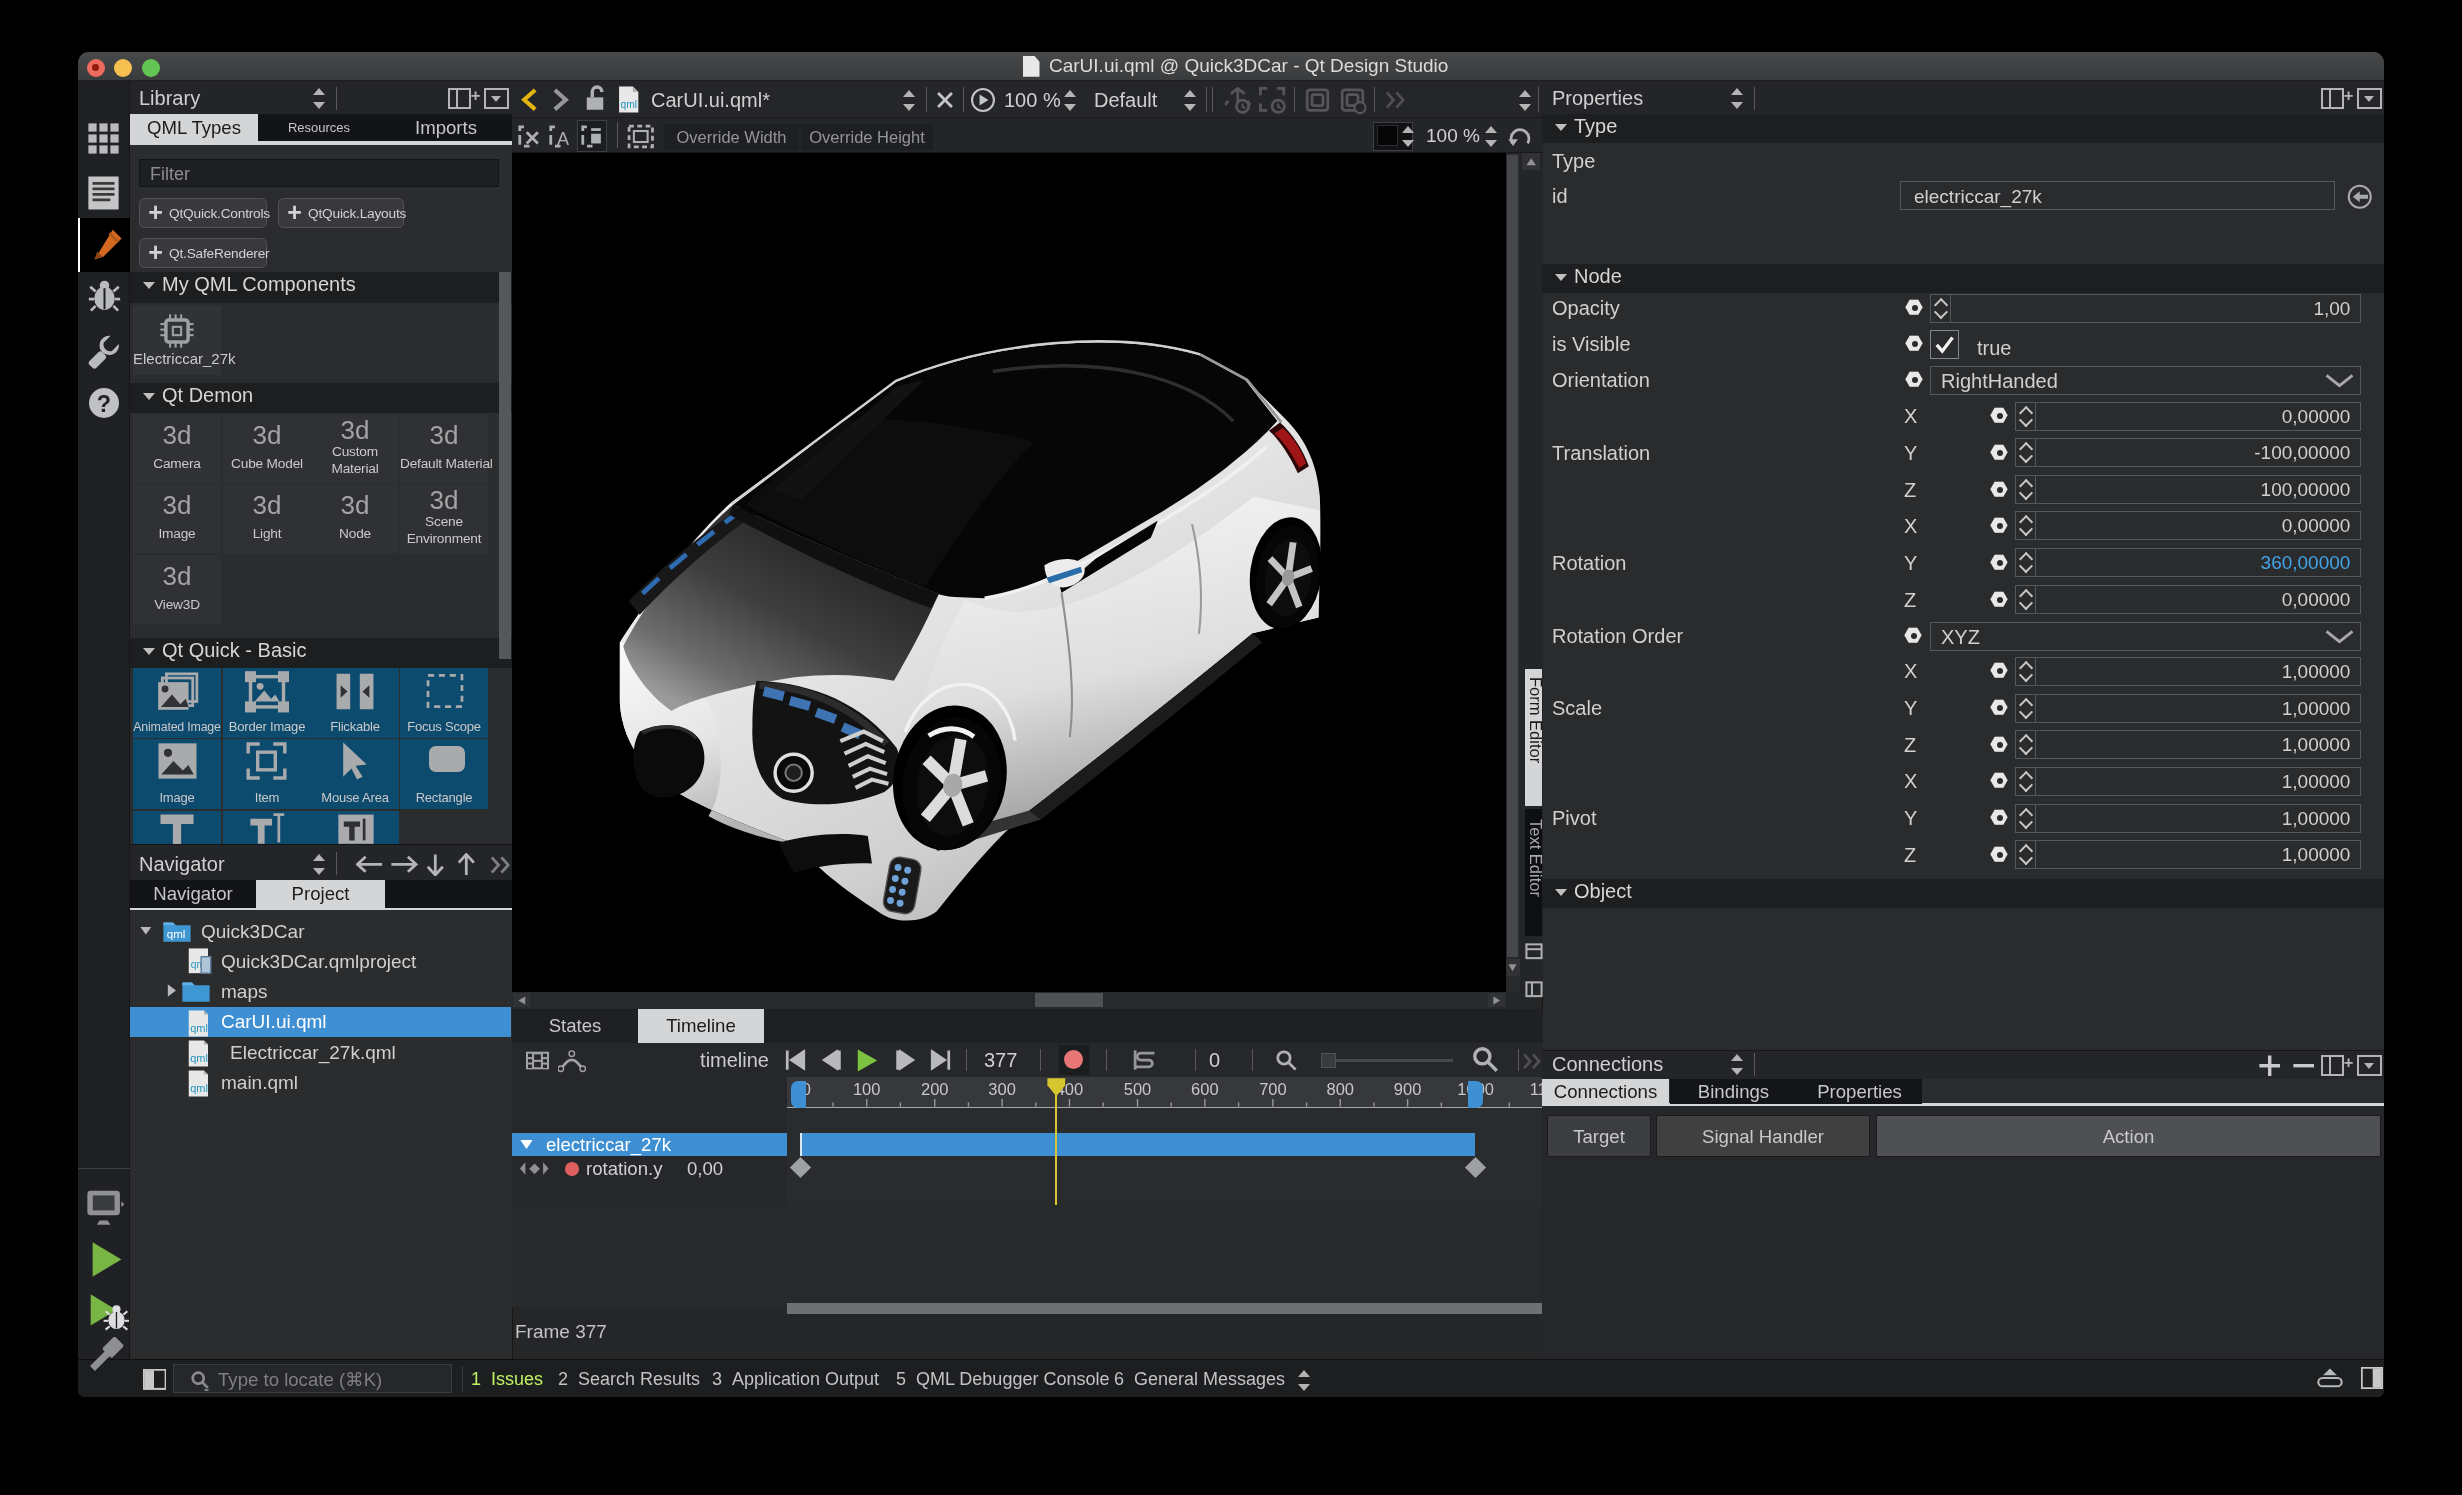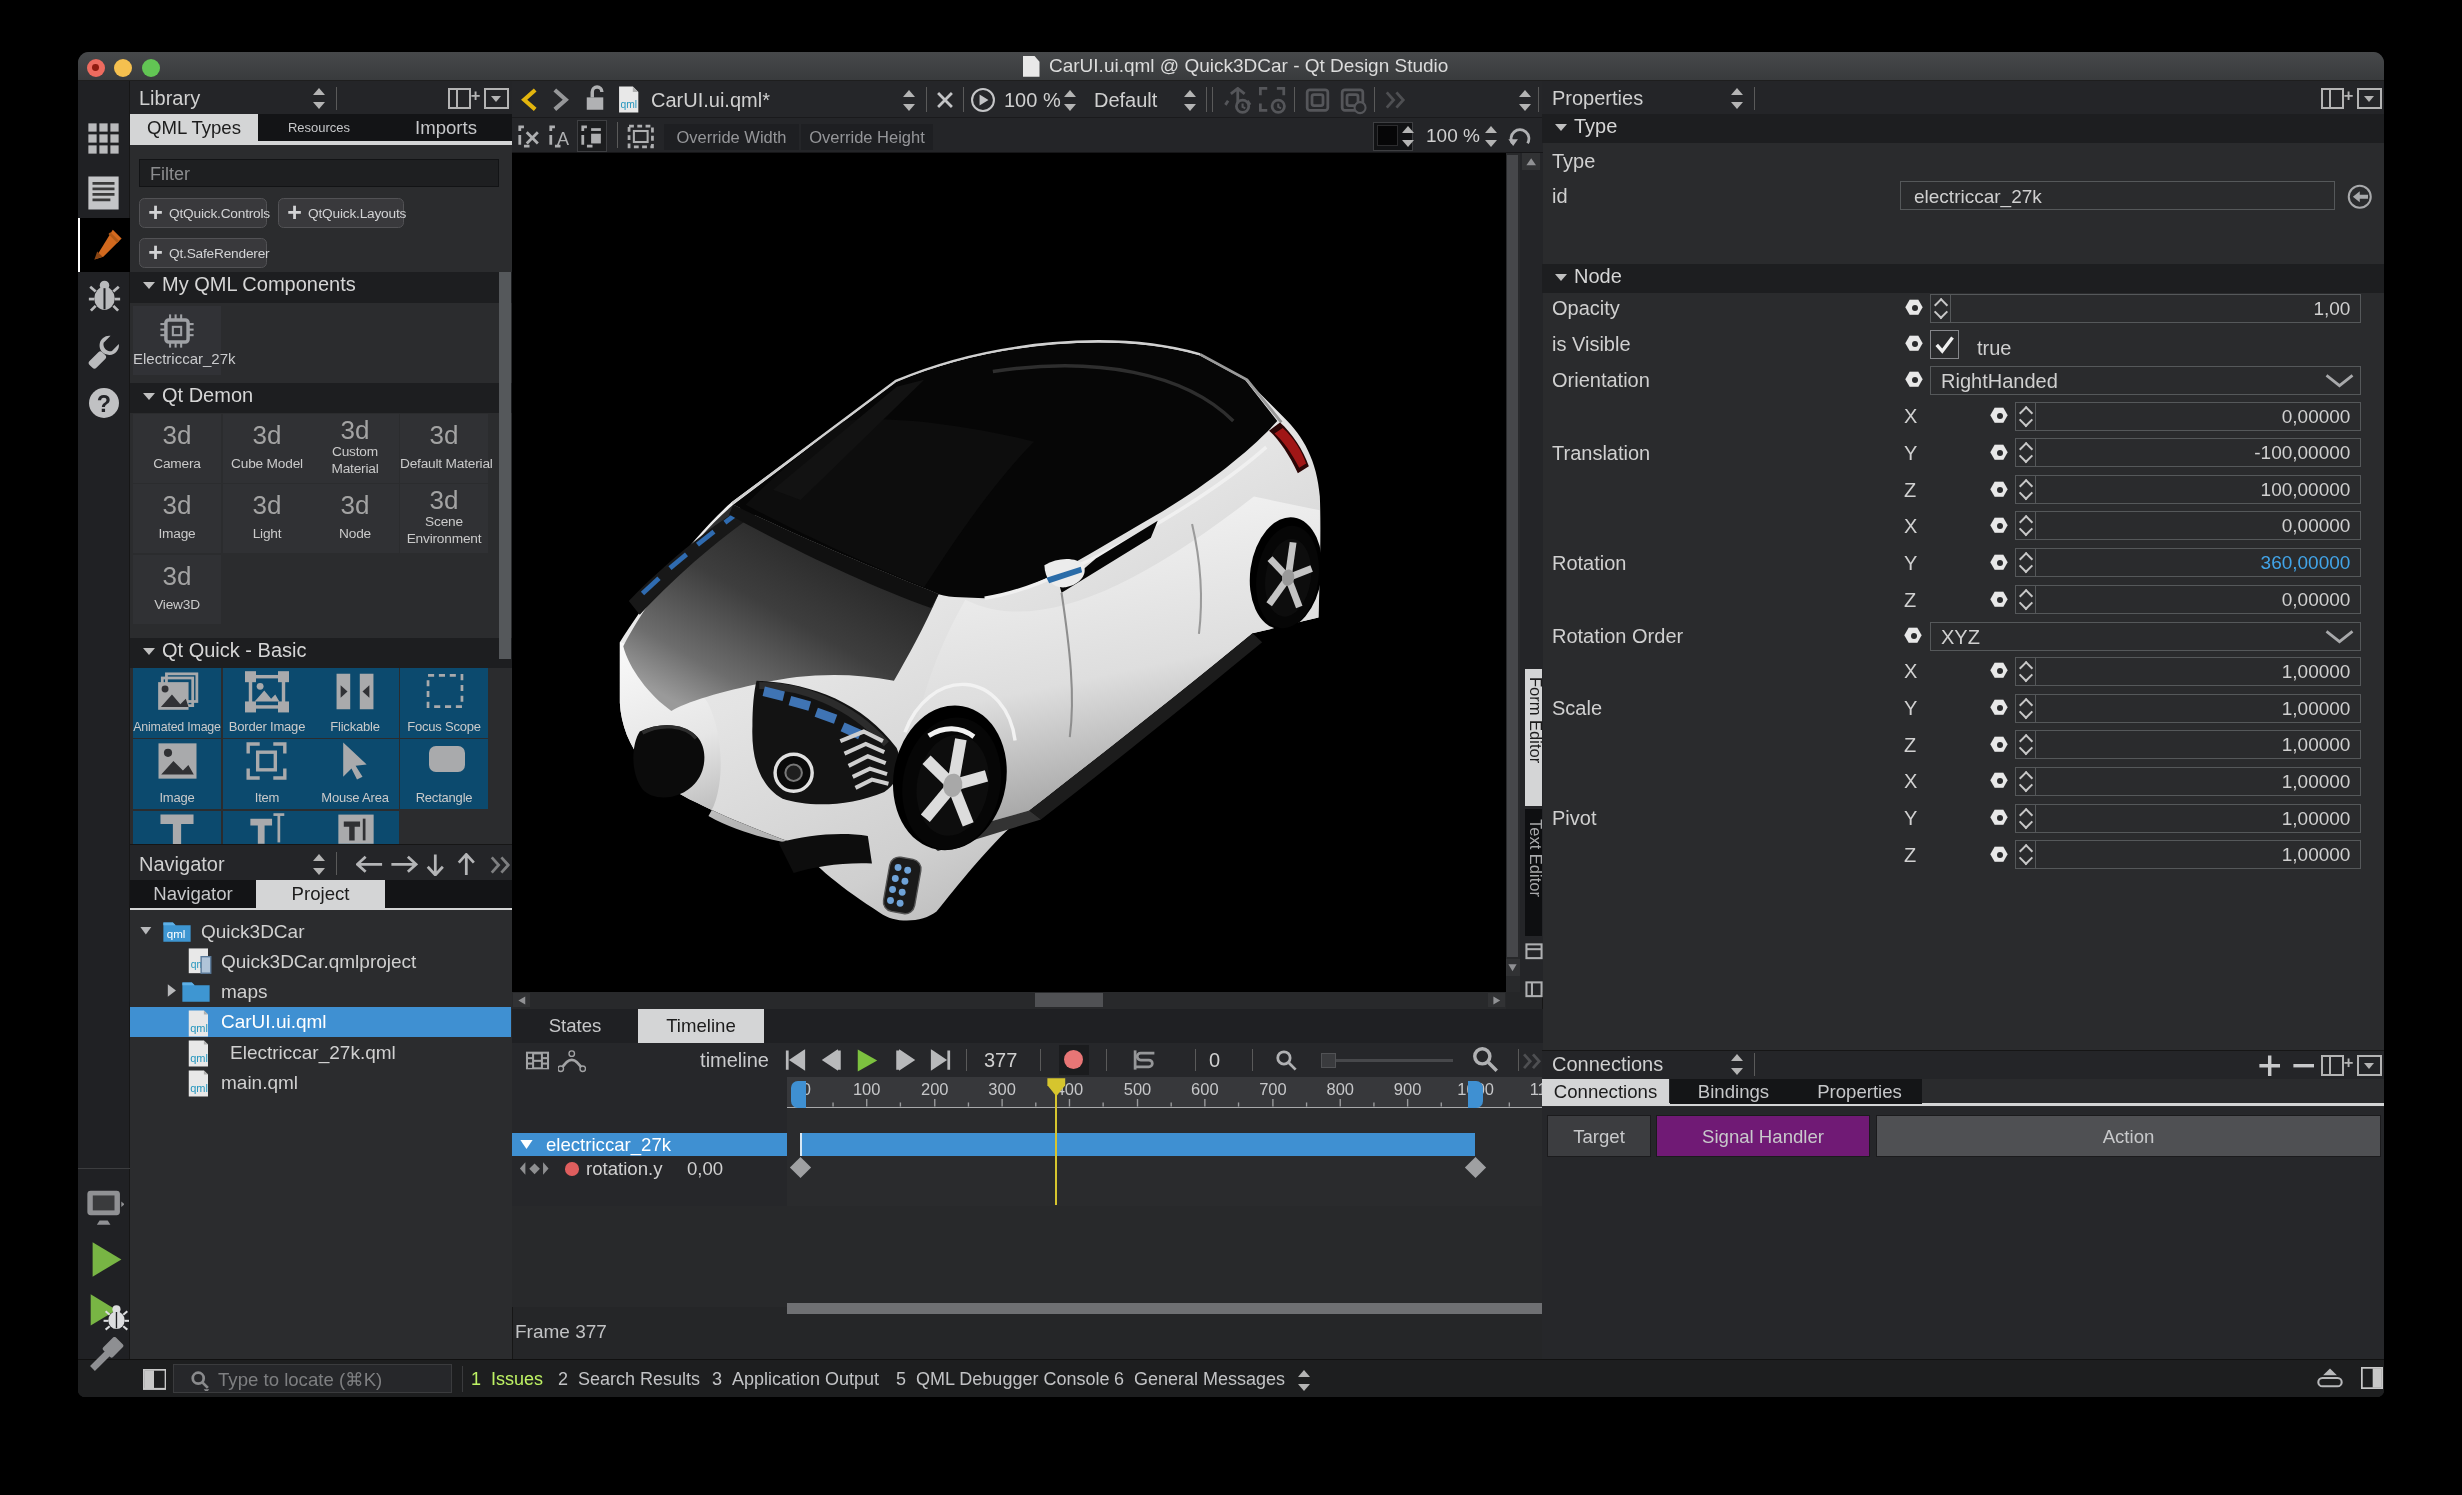--- a/index.html
+++ b/index.html
@@ -941,41 +941,44 @@
 <div class="spin" style="left:2015px;top:804px;height:29px;"></div>
 <div class="inp" style="left:2035px;top:804px;width:326px;height:29px;">
       <span>1,00000</span>
     </div>
 <div class="xyz" style="left:1904px;top:844px;">Z</div>
     <div class="hex" style="left:1990px;top:844px;"></div>
 <div class="spin" style="left:2015px;top:840px;height:29px;"></div>
 <div class="inp" style="left:2035px;top:840px;width:326px;height:29px;">
       <span>1,00000</span>
     </div>
+<div class="a sechead" style="left:1542px;top:879px;width:842px;height:29px;">
+      <span>Object</span>
+    </div>
 
 <div class="a" style="left:1542px;top:1050px;width:842px;height:29px;background:#242528;border-top:0.7px solid #161616;"></div>
 <div class="tx" style="left:1552px;top:1053px;font-size:20px;">Connections</div>
 <div class="ud" style="left:1729px;top:1053px;"></div>
 <div class="vsep" style="left:1754px;top:1053px;height:23.4px;"></div>
 <svg class="a" style="left:2258px;top:1054px;" width="23.4" height="23.4" viewBox="0 0 34 34">
       <path d="M17 2 L17 32 M2 17 L32 17" stroke="#c8c9cb" stroke-width="5"></path>
     </svg>
 <svg class="a" style="left:2292px;top:1054px;" width="23.4" height="23.4" viewBox="0 0 34 34">
       <path d="M2 17 L32 17" stroke="#c8c9cb" stroke-width="5"></path>
     </svg>
 <div class="splitadd" style="left:2321px;top:1055px;"></div>
 <div class="collbtn" style="left:2357px;top:1055px;"></div>
 <div class="a" style="left:1542px;top:1079px;width:842px;height:28px;background:#2a2b2d;"></div>
 <div class="a" style="left:1542px;top:1103px;width:842px;height:3.4px;background:#d4d5d6;"></div>
 <div class="a" style="left:1542px;top:1079px;width:127px;height:25px;background:#d4d5d6;color:#1c1c1c;font-size:18.6px;text-align:center;line-height:25.4px;">Connections</div>
 <div class="a" style="left:1670px;top:1079px;width:127px;height:25px;background:#141517;color:#c6c7c9;font-size:18.6px;text-align:center;line-height:25.4px;">Bindings</div>
 <div class="a" style="left:1797px;top:1079px;width:125px;height:25px;background:#141517;color:#c6c7c9;font-size:18.6px;text-align:center;line-height:25.4px;">Properties</div>
 <div class="a" style="left:1542px;top:1107px;width:842px;height:252px;background:#26272a;"></div>
 <div class="a" style="left:1547px;top:1115px;width:104px;height:42px;background:#3c3d40;border:1.4px solid #1b1b1d;color:#c8c9cb;font-size:18.6px;text-align:center;line-height:41px;">Target</div>
-<div class="a" style="left:1656px;top:1115px;width:214px;height:42px;background:#701a75;border:1.4px solid #1b1b1d;color:#c8c9cb;font-size:18.6px;text-align:center;line-height:41px;">Signal Handler</div>
+<div class="a" style="left:1656px;top:1115px;width:214px;height:42px;background:#404040;border:1.4px solid #1b1b1d;color:#c8c9cb;font-size:18.6px;text-align:center;line-height:41px;">Signal Handler</div>
 <div class="a" style="left:1876px;top:1115px;width:505px;height:42px;background:#4f5053;border:1.4px solid #1b1b1d;color:#c8c9cb;font-size:18.6px;text-align:center;line-height:41px;">Action</div>
 
 <svg class="a" style="left:143px;top:1369px;" width="23.4" height="20.6" viewBox="0 0 34 30">
       <rect x="1" y="1" width="32" height="28" fill="none" stroke="#c8c8c8" stroke-width="3"></rect>
       <rect x="2" y="2" width="14" height="26" fill="#c8c8c8"></rect>
     </svg>
 <div class="a" style="left:173px;top:1364px;width:279px;height:29px;background:#26272a;border:0.7px solid #3a3b3d;"></div>
 <svg class="a" style="left:190px;top:1370px;" width="20.6" height="20.6" viewBox="0 0 30 30">
       <circle cx="12" cy="12" r="8" fill="none" stroke="#8a8b8d" stroke-width="4"></circle>
       <line x1="18" y1="18" x2="26" y2="26" stroke="#8a8b8d" stroke-width="4"></line>

